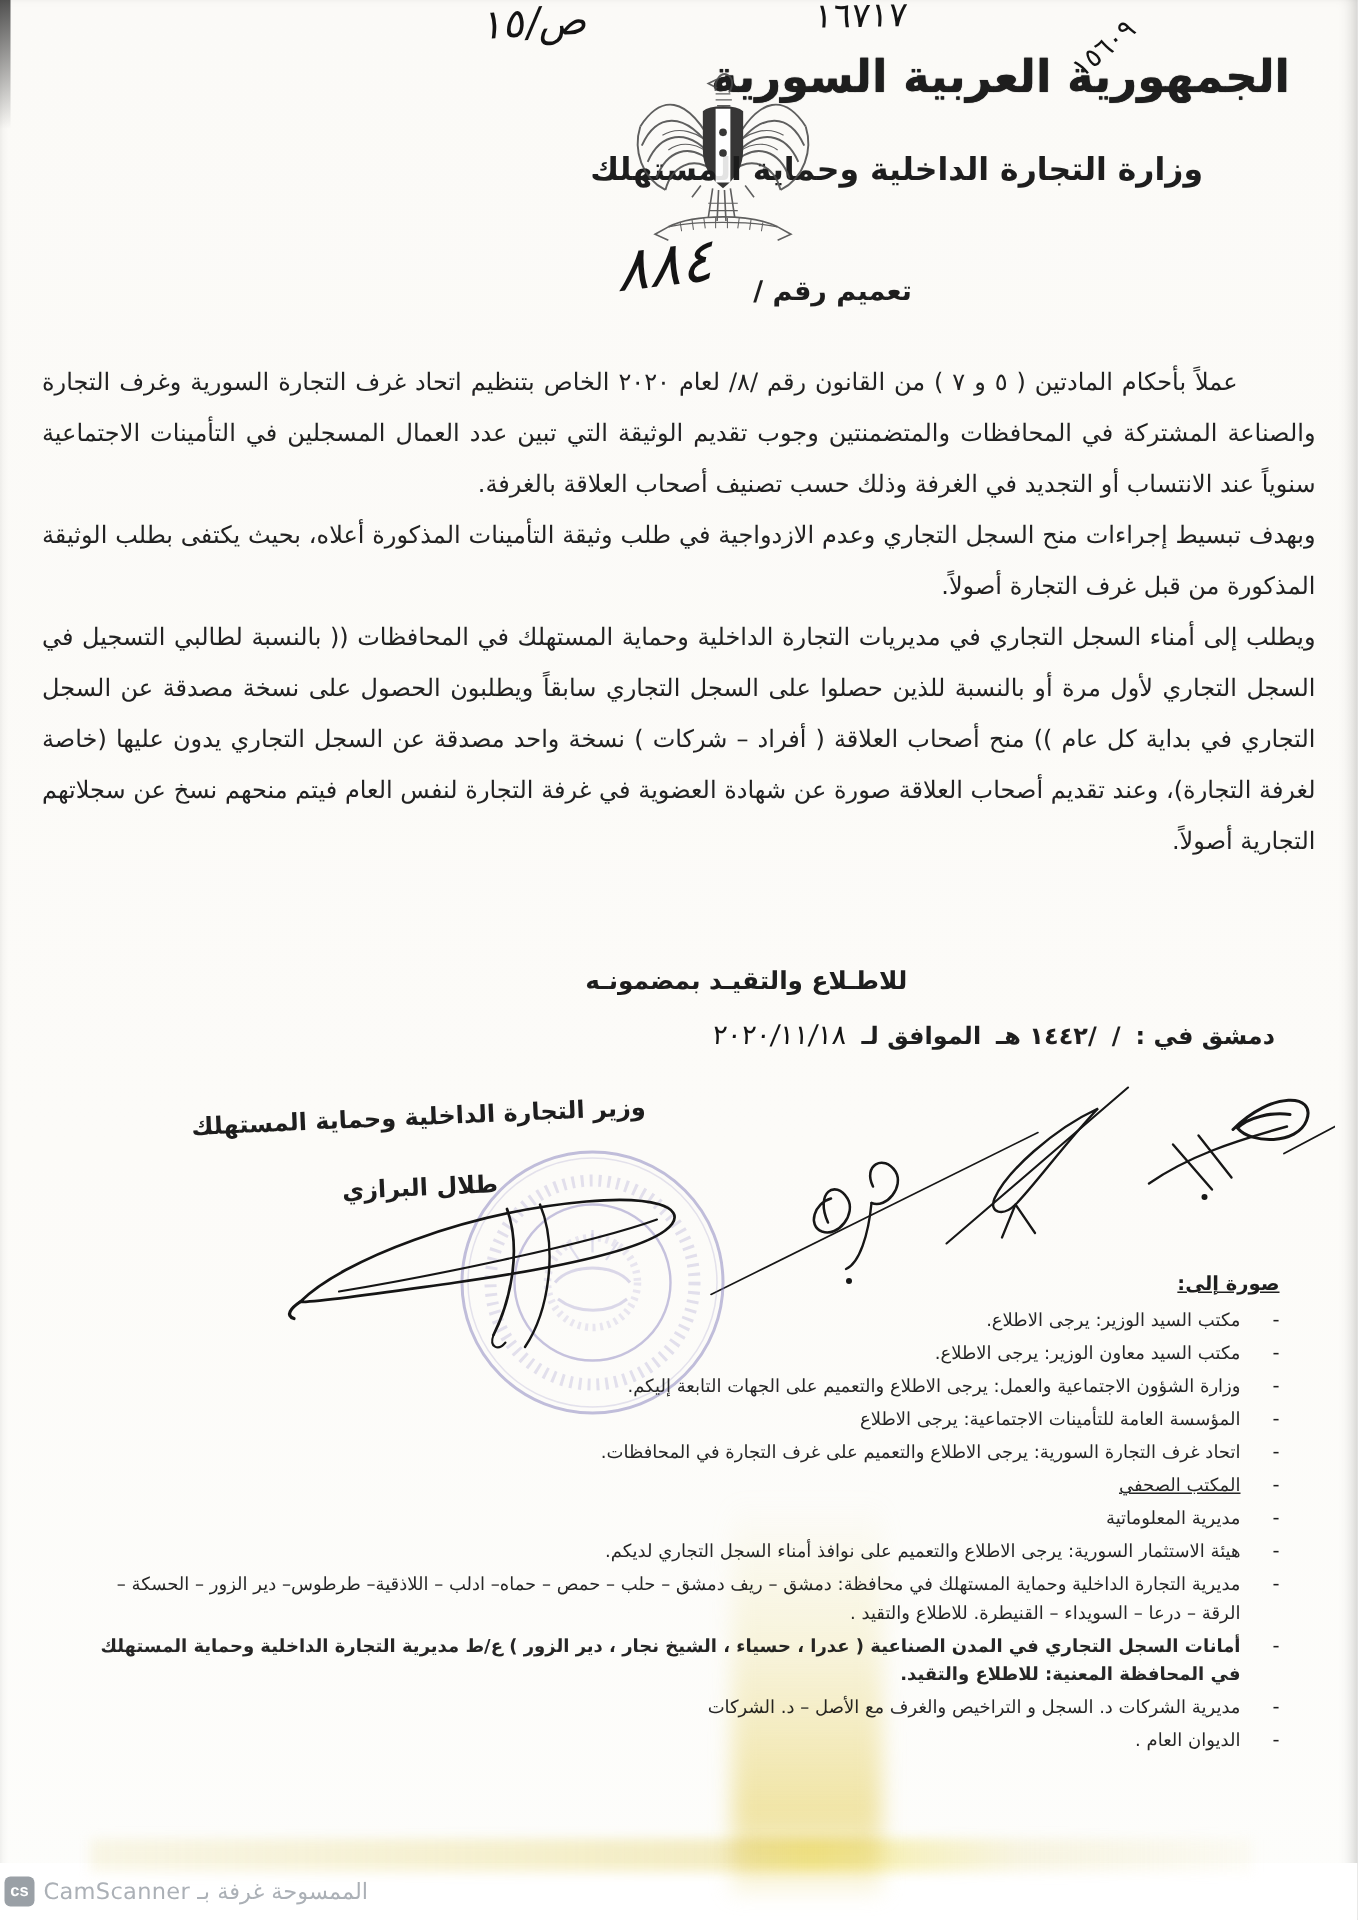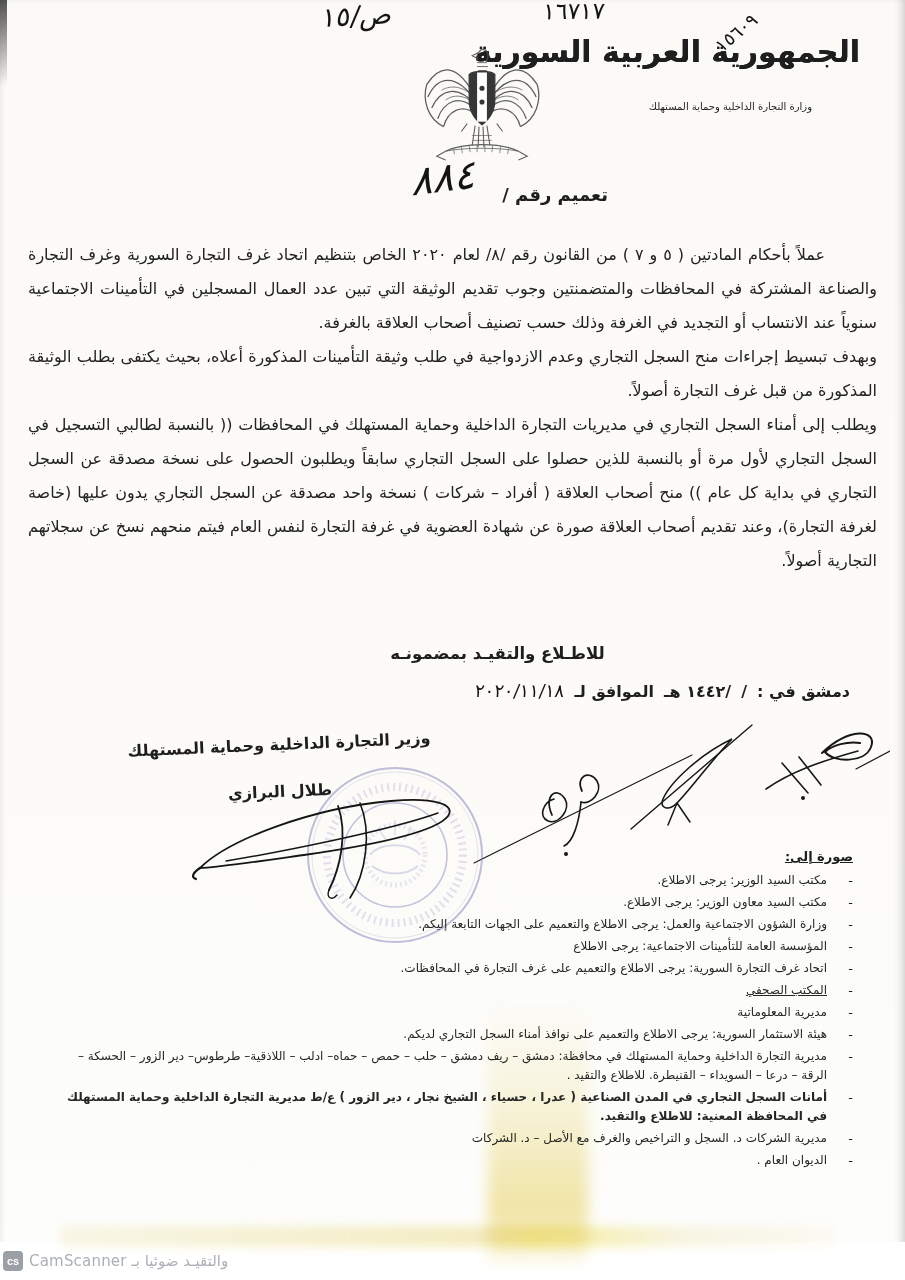--- a/index.html
+++ b/index.html
@@ -28,21 +28,21 @@
     filter:blur(4px);mix-blend-mode:multiply;z-index:30;}
   
   .hand{color:#141414;font-weight:400;}
   .hw-topleft{left:322px;top:0px;font-size:27px;transform:rotate(-3deg) skewX(-10deg);letter-spacing:3px;}
   .hw-topnum{left:543px;top:-2px;font-size:23px;letter-spacing:9px;transform:rotate(-1deg) skewX(-6deg);}
   .hw-diag{left:712px;top:22px;font-size:18px;transform:rotate(-40deg);letter-spacing:2px;}
   .hw-circnum{right:427px;top:154px;font-size:40px;transform:rotate(-7deg) skewX(-18deg);letter-spacing:4px;}
   
   .republic{right:45px;top:34px;font-size:30px;font-weight:700;letter-spacing:-1px;
     text-shadow:0 0 .6px #111;}
-  .ministry{right:93px;top:101px;font-size:10px;font-weight:400;}
+  .ministry{right:103px;top:101px;font-size:21px;font-weight:700;}
   .emblem{left:418px;top:40px;}
   
   .circ-label{right:297px;top:184px;font-size:18px;font-weight:700;}
   
   .body-text{top:238px;right:28px;left:28px;direction:rtl;text-align:justify;
     font-size:16px;line-height:34px;color:#222;}
   .body-text p{margin:0;}
   .body-text p.indent{text-indent:52px;}
   .notice{top:644px;left:0;right:0;padding-left:90px;text-align:center;
     font-size:16.5px;font-weight:700;}
@@ -251,16 +251,16 @@
       <span class="dist-text">مديرية الشركات د. السجل و التراخيص والغرف مع الأصل – د. الشركات</span>
     </div>
     <div class="dist-row">
       <span class="dist-dash">-</span>
       <span class="dist-text">الديوان العام .</span>
     </div>
   </div>
 
   <div class="abs footer">
     <span class="cs-badge">cs</span>
-    <span class="cs-text">والتقيـد ضوئيا بـ CamScanner</span>
+    <span class="cs-text">الممسوحة غرفة بـ CamScanner</span>
   </div>
 
 </div>
 
 </body></html>

